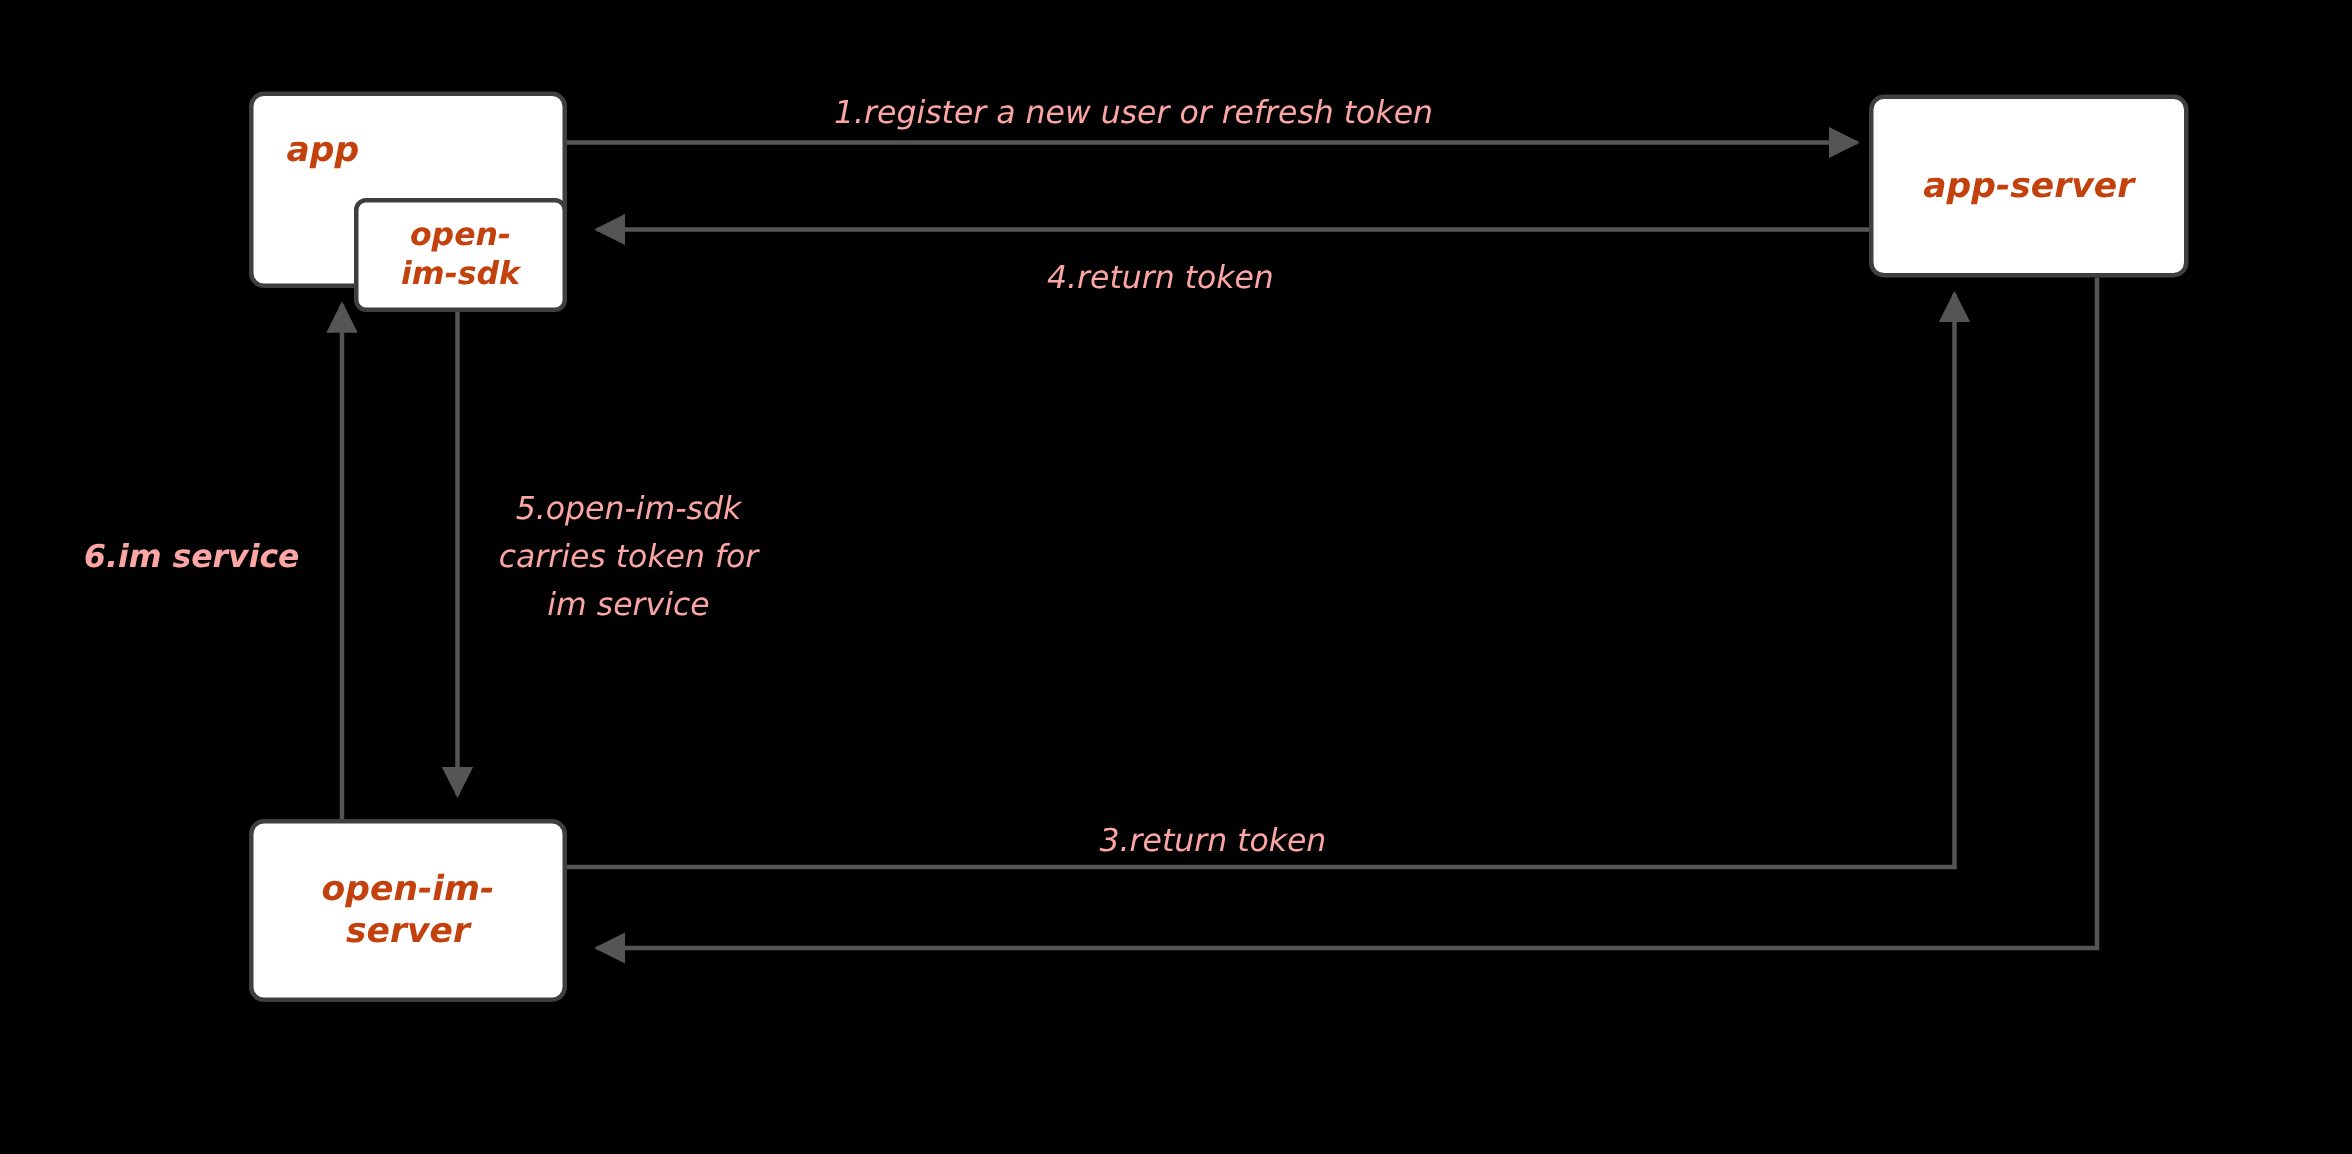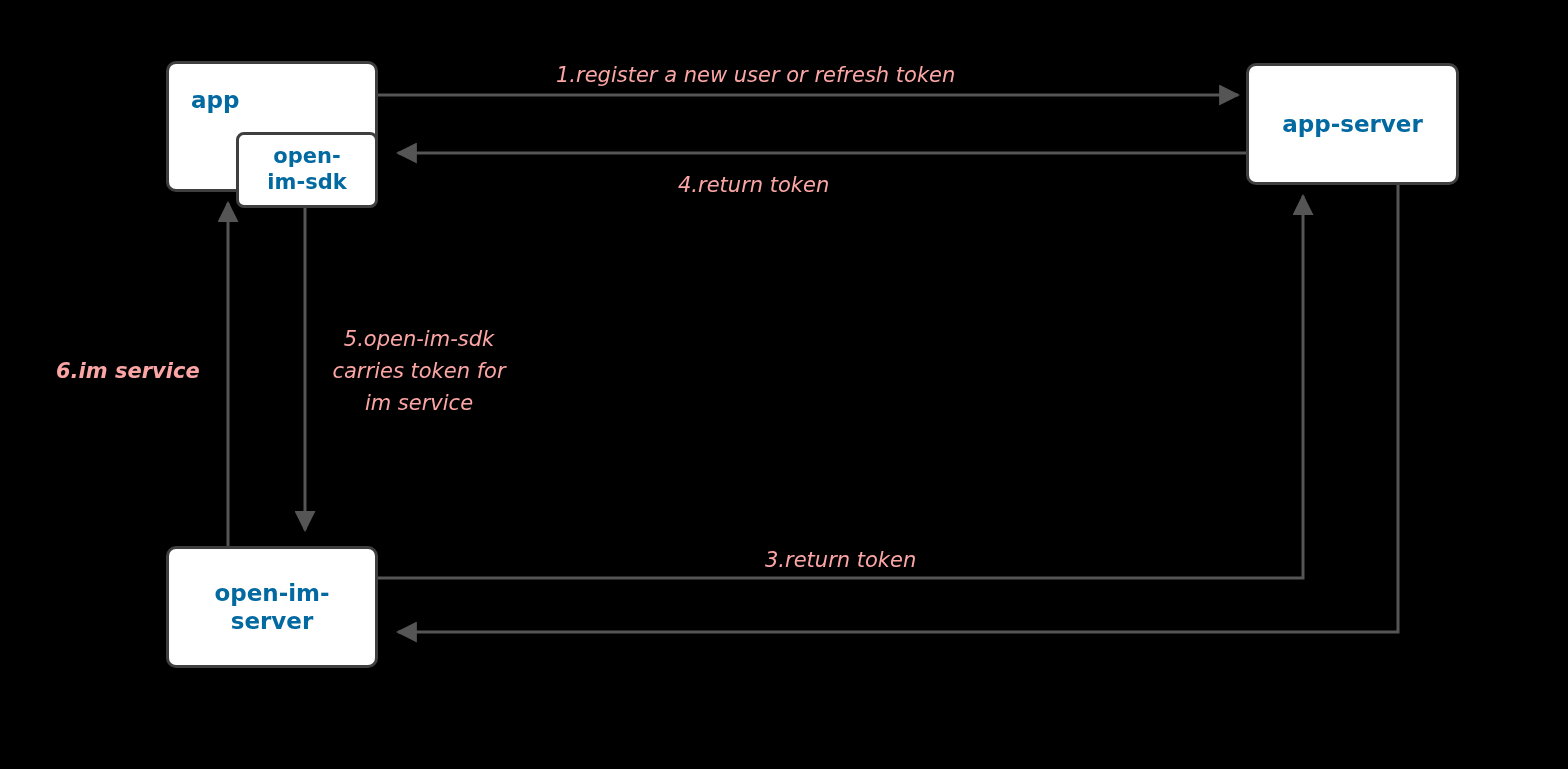--- a/index.html
+++ b/index.html
@@ -20,22 +20,23 @@
     background: #ffffff;
     border: 3px solid #3f3f3f;
     border-radius: 10px;
     box-sizing: border-box;
     display: flex;
     align-items: center;
     justify-content: center;
     text-align: center;
   }
   .node-label {
+    font-style: italic;
     font-weight: bold;
-    color: #0369a1;
+    color: #c2410c;
     line-height: 1.22;
     white-space: pre-line;
   }
   #node-app {
     left: 166px;
     top: 61px;
     width: 212px;
     height: 131px;
     align-items: flex-start;
     justify-content: flex-start;
@@ -75,24 +76,24 @@
   }
   .edge-label {
     position: absolute;
     color: #fca5a5;
     font-style: italic;
     font-size: 21px;
     line-height: 1.52;
     white-space: pre-line;
   }
   #lbl-1 { left: 556px; top: 60px; }
-  #lbl-4 { left: 678px; top: 170px; }
+  #lbl-4 { left: 698px; top: 170px; }
   #lbl-5 { left: 313px; top: 324px; text-align: center; width: 212px; }
   #lbl-6 { left: 56px; top: 356px; font-weight: bold; }
-  #lbl-3 { left: 733px; top: 545px; margin-left: 32px; }
+  #lbl-3 { left: 733px; top: 545px; }
   #lbl-2 { left: 447px; top: 655px; text-align: center; width: 1070px; }
   svg.wires {
     position: absolute;
     left: 0;
     top: 0;
     width: 1568px;
     height: 769px;
   }
 </style>
 </head>

